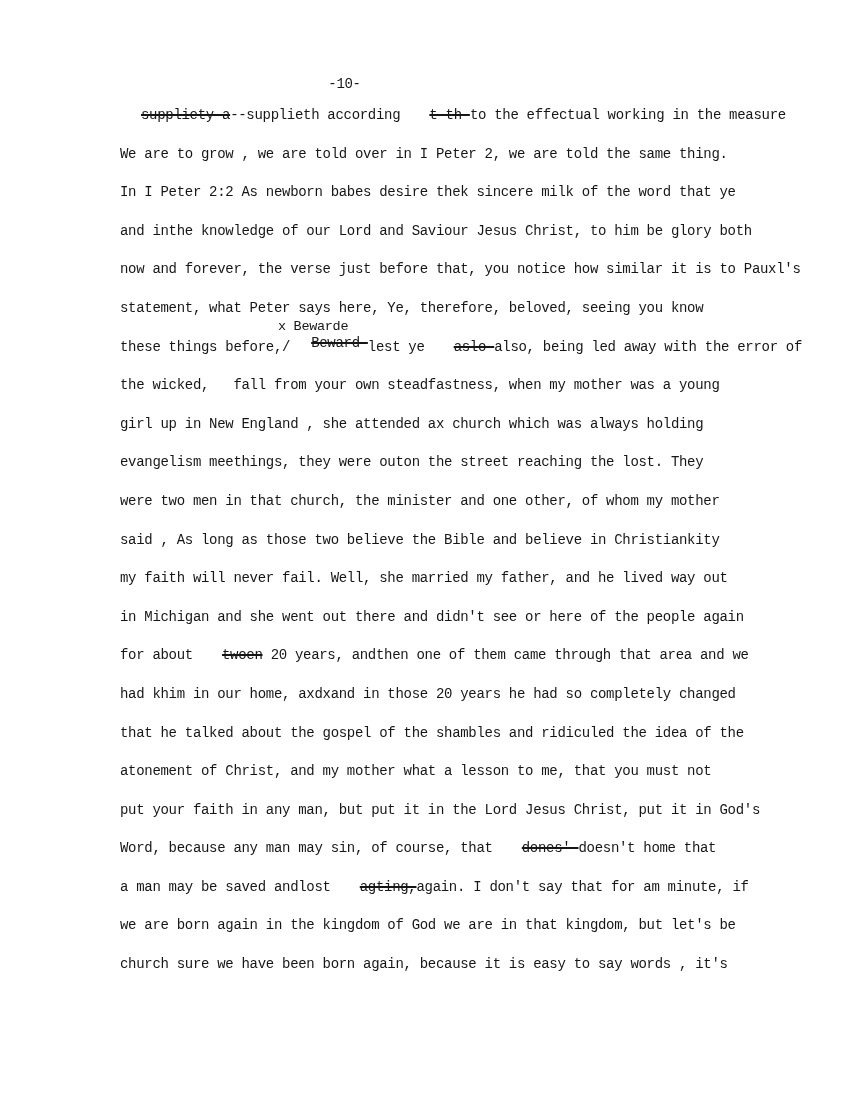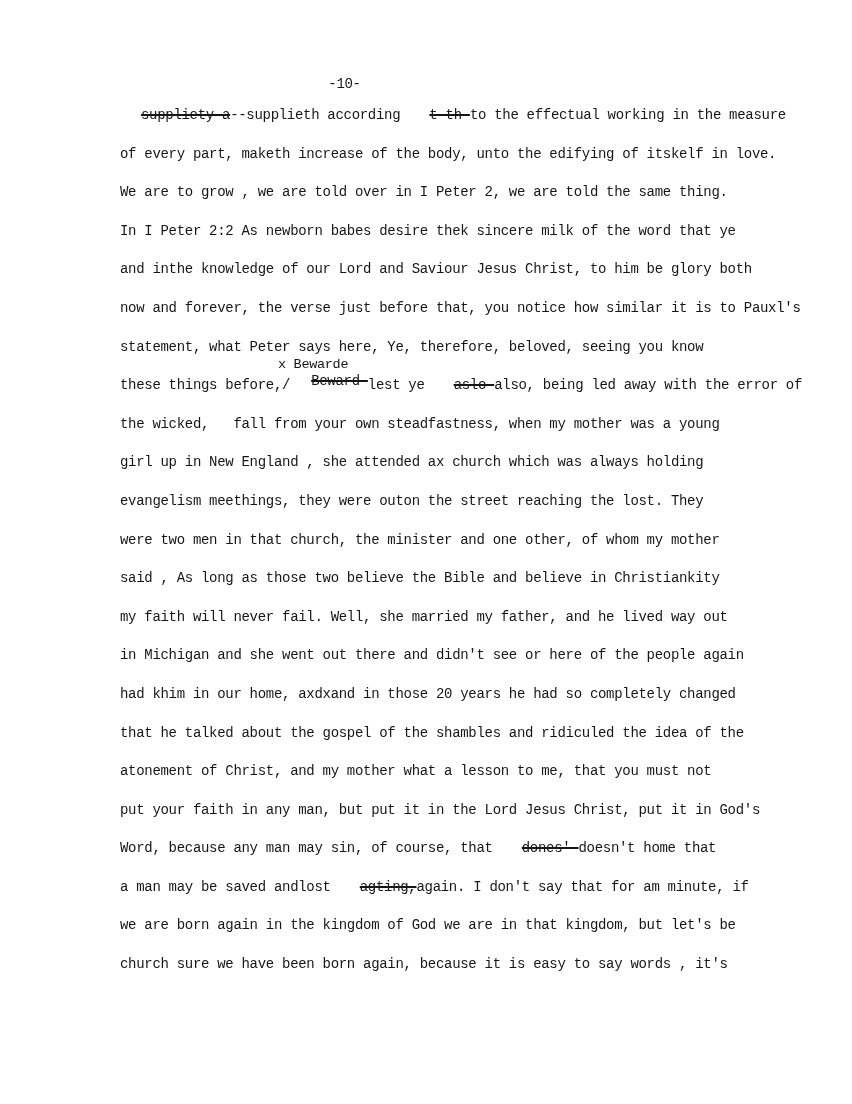--- a/index.html
+++ b/index.html
@@ -66,35 +66,35 @@
     text-align: center;
   }
 </style>
 </head>
 <body>
 
 <div class="page">
   <div class="page-number">-10-</div>
   <div class="body-text">
       <div class="line"><span class="seg strike">suppliety a</span><span class="seg">--supplieth according </span><span class="seg strike">t-th-</span><span class="seg">to the effectual working in the measure</span></div>
-      <div class="line"><span class="seg">of every part, maketh increase of the body, unto the edifying of itskelf in love.</span></div>
       <div class="line"><span class="seg">We are to grow , we are told over in I Peter 2, we are told the same thing.</span></div>
       <div class="line"><span class="seg">In I Peter 2:2 As newborn babes desire thek sincere milk of the word that ye</span></div>
       <div class="line"><span class="seg">and inthe knowledge of our Lord and Saviour Jesus Christ, to him be glory both</span></div>
       <div class="line"><span class="seg">now and forever, the verse just before that, you notice how similar it is to Pauxl's</span></div>
       <div class="line"><span class="seg">statement, what Peter says here, Ye, therefore, beloved, seeing you know</span></div>
       <div class="line insert"><span class="seg">x Bewarde</span></div>
       <div class="line"><span class="seg">these things before,/</span><span class="seg strike raise">Beward-</span><span class="seg">lest ye </span><span class="seg strike">aslo-</span><span class="seg">also, being led away with the error of</span></div>
       <div class="line"><span class="seg">the wicked,   fall from your own steadfastness, when my mother was a young</span></div>
       <div class="line"><span class="seg">girl up in New England , she attended ax church which was always holding</span></div>
       <div class="line"><span class="seg">evangelism meethings, they were outon the street reaching the lost. They</span></div>
       <div class="line"><span class="seg">were two men in that church, the minister and one other, of whom my mother</span></div>
       <div class="line"><span class="seg">said , As long as those two believe the Bible and believe in Christiankity</span></div>
       <div class="line"><span class="seg">my faith will never fail. Well, she married my father, and he lived way out</span></div>
       <div class="line"><span class="seg">in Michigan and she went out there and didn't see or here of the people again</span></div>
+      <div class="line"><span class="seg">for about </span><span class="seg strike">twoen</span><span class="seg"> 20 years, andthen one of them came through that area and we</span></div>
       <div class="line"><span class="seg">had khim in our home, axdxand in those 20 years he had so completely changed</span></div>
       <div class="line"><span class="seg">that he talked about the gospel of the shambles and ridiculed the idea of the</span></div>
       <div class="line"><span class="seg">atonement of Christ, and my mother what a lesson to me, that you must not</span></div>
       <div class="line"><span class="seg">put your faith in any man, but put it in the Lord Jesus Christ, put it in God's</span></div>
       <div class="line"><span class="seg">Word, because any man may sin, of course, that </span><span class="seg strike">dones'-</span><span class="seg">doesn't home that</span></div>
       <div class="line"><span class="seg">a man may be saved andlost </span><span class="seg strike">agting,</span><span class="seg">again. I don't say that for am minute, if</span></div>
       <div class="line"><span class="seg">we are born again in the kingdom of God we are in that kingdom, but let's be</span></div>
       <div class="line"><span class="seg">church sure we have been born again, because it is easy to say words , it's</span></div>
     </div>
 </div>

